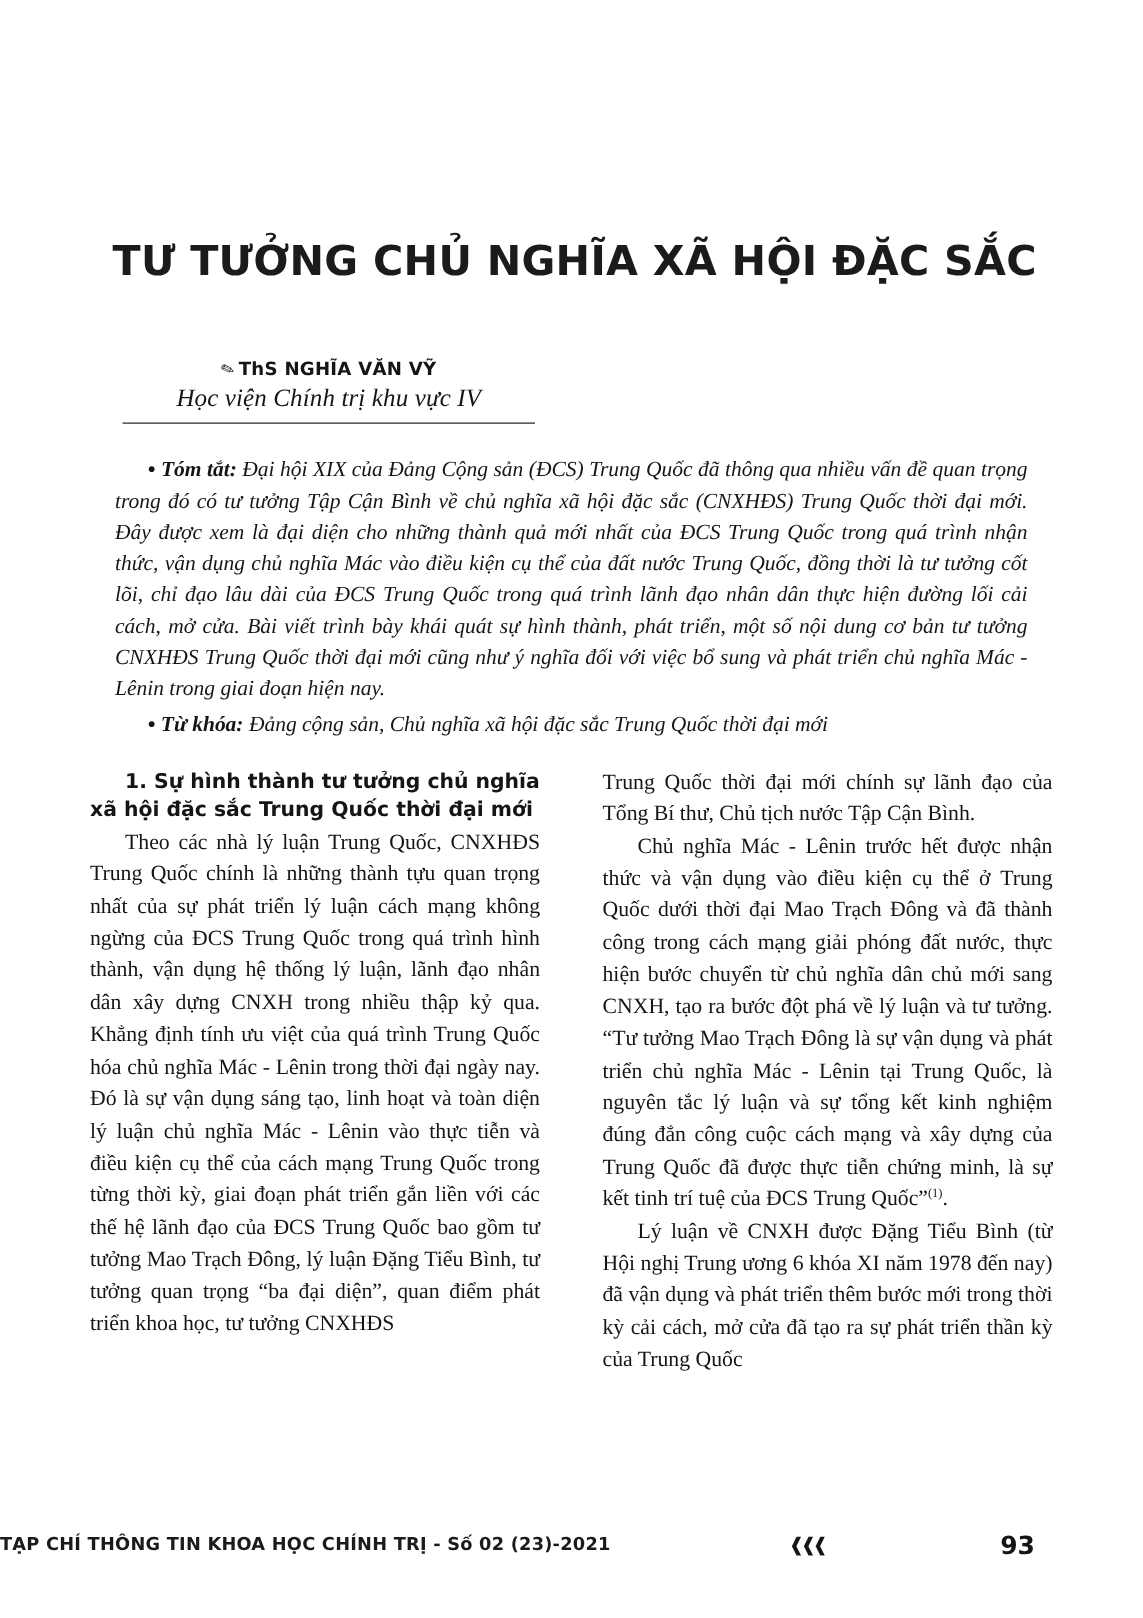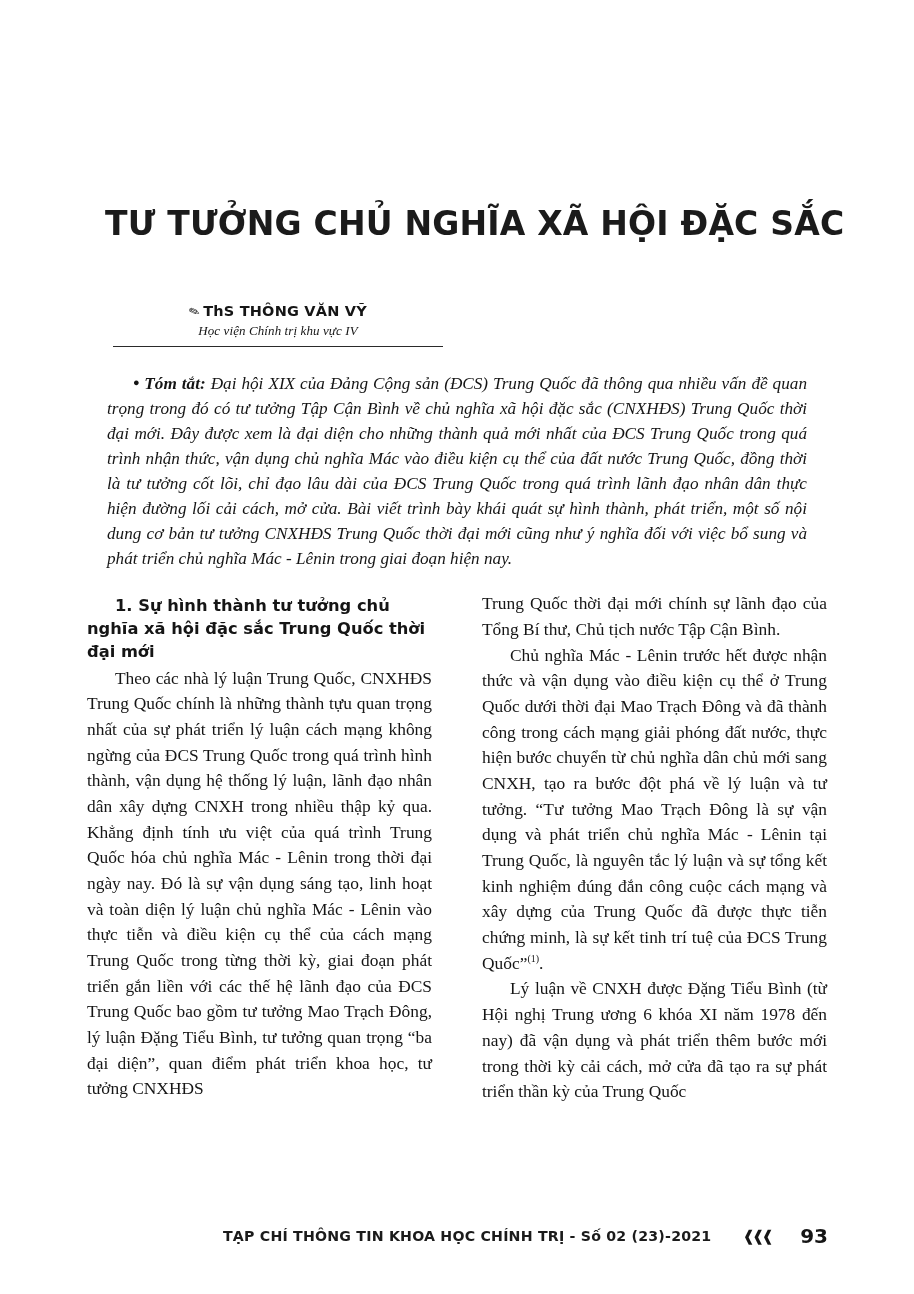--- a/index.html
+++ b/index.html
@@ -13,21 +13,21 @@
     font-family: "Liberation Serif", serif;
     color: #151515;
     position: relative;
     overflow: hidden;
   }
   .page {
     position: relative;
     width: 914px;
     height: 1294px;
     box-sizing: border-box;
-    padding: 15px;
+    padding: 0;
   }
 
   
   .title-block {
     margin: 0;
     padding: 186px 90px 0 90px;
     text-align: center;
   }
   .title-line {
     font-family: "DejaVu Sans", sans-serif;
@@ -54,21 +54,21 @@
   }
   .pen-glyph {
     font-family: "DejaVu Sans", sans-serif;
     font-size: 13px;
     font-weight: normal;
     margin-right: 3px;
     display: inline-block;
     transform: rotate(-20deg);
   }
   .author-affil {
-    font-size: 13px;
+    font-size: 20px;
     font-style: italic;
     margin-top: 4px;
     letter-spacing: 0.1px;
     text-align: center;
   }
   .author-rule {
     margin: 7px auto 0 auto;
     width: 330px;
     height: 1px;
     background: #2a2a2a;
@@ -99,21 +99,20 @@
     font-weight: bold;
     font-style: italic;
   }
 
   
   .columns {
     margin-top: 20px;
     padding: 0 72px 0 72px;
     display: flex;
     gap: 50px;
-    align-items: center;
   }
   .col {
     width: 364px;
     font-size: 17.4px;
     line-height: 1.475;
     text-align: justify;
   }
   .col p {
     margin: 0;
     text-indent: 28px;
@@ -130,24 +129,23 @@
   }
   sup { font-size: 10px; }
 
   
   .footer {
     position: absolute;
     left: 0;
     right: 0;
     bottom: 46px;
     display: flex;
-    justify-content: flex-end;
+    justify-content: space-between;
     align-items: center;
     padding-right: 86px;
-    gap: 21px;
   }
   .footer-text {
     font-family: "DejaVu Sans", sans-serif;
     font-weight: bold;
     font-size: 14.2px;
     letter-spacing: 0.2px;
     color: #1b1b1b;
   }
   .footer-chev {
     font-family: "DejaVu Sans", sans-serif;
@@ -166,29 +164,32 @@
 <body>
 
 <div class="page">
 
   <div class="title-block">
     <div class="title-line">TƯ TƯỞNG CHỦ NGHĨA XÃ HỘI ĐẶC SẮC</div>
   </div>
 
   <div class="author-block">
     <div class="author-name">
-      <span class="pen-glyph">✎</span><span>ThS THÔNG VĂN VỸ</span>
+      <span class="pen-glyph">✎</span><span>ThS NGHĨA VĂN VỸ</span>
     </div>
     <div class="author-affil">Học viện Chính trị khu vực IV</div>
     <div class="author-rule"></div>
   </div>
 
   <div class="abstract">
     <p class="lead">
       <span class="bullet">●</span><span class="lbl">Tóm tắt:</span><span> Đại hội XIX của Đảng Cộng sản (ĐCS) Trung Quốc đã thông qua nhiều vấn đề quan trọng trong đó có tư tưởng Tập Cận Bình về chủ nghĩa xã hội đặc sắc (CNXHĐS) Trung Quốc thời đại mới. Đây được xem là đại diện cho những thành quả mới nhất của ĐCS Trung Quốc trong quá trình nhận thức, vận dụng chủ nghĩa Mác vào điều kiện cụ thể của đất nước Trung Quốc, đồng thời là tư tưởng cốt lõi, chỉ đạo lâu dài của ĐCS Trung Quốc trong quá trình lãnh đạo nhân dân thực hiện đường lối cải cách, mở cửa. Bài viết trình bày khái quát sự hình thành, phát triển, một số nội dung cơ bản tư tưởng CNXHĐS Trung Quốc thời đại mới  cũng như ý nghĩa đối với việc bổ sung và phát triển chủ nghĩa Mác - Lênin trong giai đoạn hiện nay.</span>
+    </p>
+    <p class="lead">
+      <span class="bullet">●</span><span class="lbl">Từ khóa:</span><span> Đảng cộng sản, Chủ nghĩa xã hội đặc sắc Trung Quốc thời đại mới</span>
     </p>
   </div>
 
   <div class="columns">
     <div class="col">
       <div class="sec-head">1. Sự hình thành tư tưởng chủ nghĩa xã hội đặc sắc Trung Quốc thời đại mới</div>
       <p>Theo các nhà lý luận Trung Quốc, CNXHĐS Trung Quốc chính là những thành tựu quan trọng nhất của sự phát triển lý luận cách mạng không ngừng của ĐCS Trung Quốc trong quá trình hình thành, vận dụng hệ thống lý luận, lãnh đạo nhân dân xây dựng CNXH trong nhiều thập kỷ qua. Khẳng định tính ưu việt của quá trình Trung Quốc hóa chủ nghĩa Mác - Lênin trong thời đại ngày nay. Đó là sự vận dụng sáng tạo, linh hoạt và toàn diện lý luận chủ nghĩa Mác - Lênin vào thực tiễn và điều kiện cụ thể của cách mạng Trung Quốc trong từng thời kỳ, giai đoạn phát triển gắn liền với các thế hệ lãnh đạo của ĐCS Trung Quốc bao gồm tư tưởng Mao Trạch Đông, lý luận Đặng Tiểu Bình, tư tưởng quan trọng “ba đại diện”, quan điểm phát triển khoa học, tư tưởng CNXHĐS</p>
     </div>
     <div class="col">
       <p class="noindent">Trung Quốc thời đại mới chính sự lãnh đạo của Tổng Bí thư, Chủ tịch nước Tập Cận Bình.</p>

